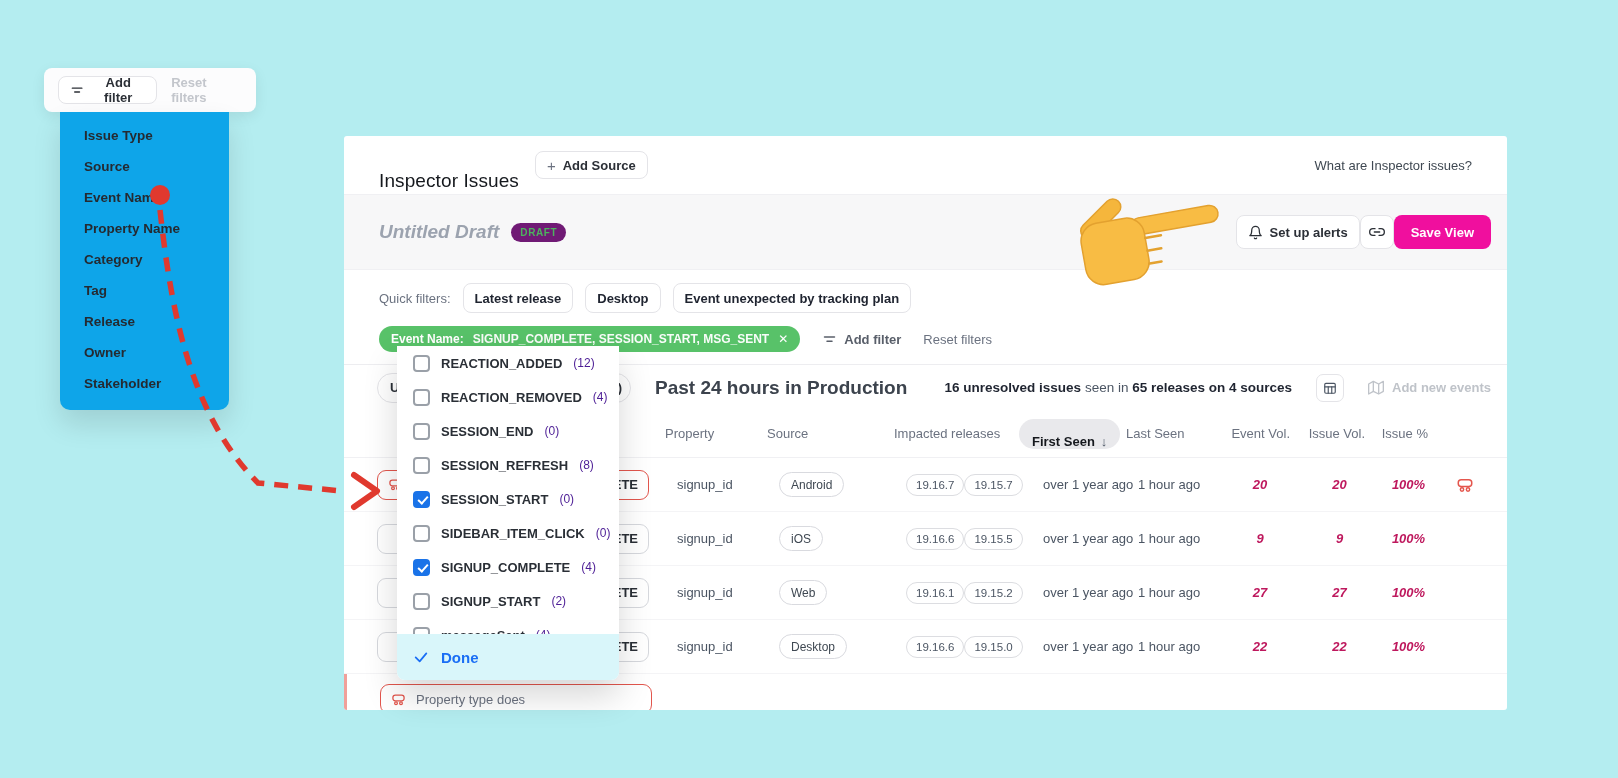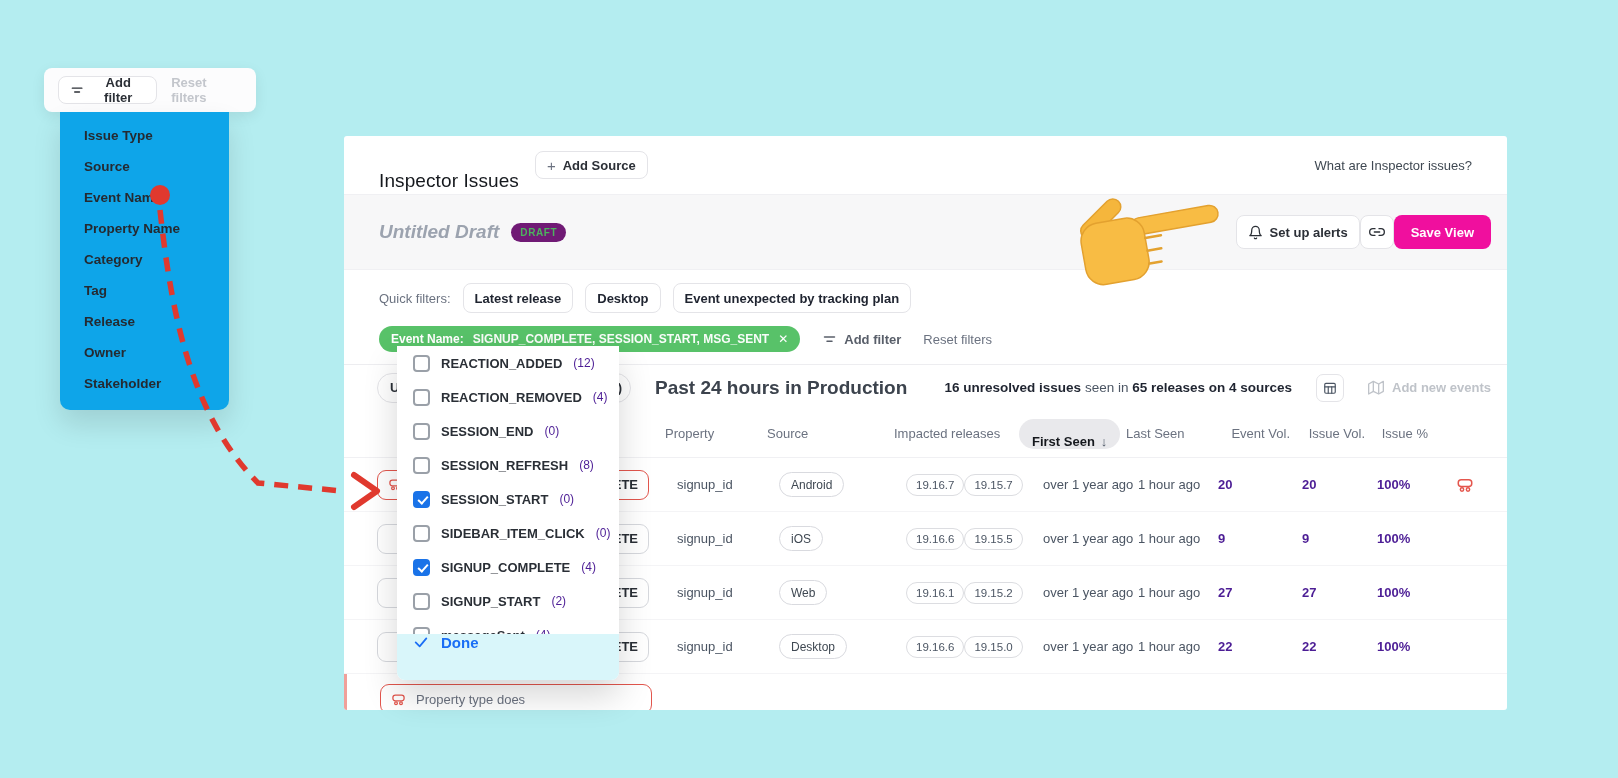--- a/index.html
+++ b/index.html
@@ -69,38 +69,38 @@
   .t-row{height:54px;padding:0 33px;border-bottom:1px solid #f4f4f6;font-size:13px;color:var(--txt-mid);}
   .ev-chip{width:272px;height:30px;border:1.5px solid #d6d8dd;border-radius:9px;display:flex;align-items:center;
     padding:0 10px;gap:8px;overflow:hidden;white-space:nowrap;}
   .ev-chip.red{border-color:#e2564d;}
   .ev-chip .ev-name{margin-left:auto;font-weight:700;color:#2a2f36;}
   .src-pill{display:inline-flex;align-items:center;border:1px solid #d9dadf;border-radius:999px;height:25px;padding:8px 11px;
     font-size:12px;color:#3f4852;}
   .rel-wrap{display:flex;}
   .rel-pill{border:1px solid #dcdde1;border-radius:11px;height:22px;display:inline-flex;align-items:center;padding:0 9px;
     font-size:11.5px;color:#4b5563;white-space:nowrap;}
-  .num{font-weight:700;color:#4c1d95;text-align:left;}
+  .num{font-weight:700;color:#be185d;text-align:center;font-style:italic;}
   .flag-cell{display:flex;justify-content:flex-end;color:var(--flag-red);}
   .row-partial{height:40px;padding:0 33px;overflow:hidden;border-left:3px solid #f0a09a;}
   .partial-chip{margin-top:10px;width:272px;height:30px;border:1.5px solid #e2564d;border-radius:9px;display:flex;
     align-items:center;gap:10px;padding:0 10px;font-size:13px;color:#6b7280;white-space:nowrap;}
 
   
   .dropdown{position:absolute;left:397px;top:346px;width:222px;height:334px;background:#fff;border-radius:0 0 8px 8px;
     box-shadow:0 16px 34px rgba(0,0,0,.16);overflow:hidden;}
   .dd-list{position:absolute;top:0;left:0;right:0;bottom:46px;overflow:hidden;}
   .dd-item{height:34px;display:flex;align-items:center;gap:11px;padding:0 16px;cursor:pointer;}
   .cbx{width:17px;height:17px;border:2px solid #9aa0a8;border-radius:4px;background:#fff;flex:none;position:relative;}
   .cbx.checked{background:var(--accent-blue);border-color:var(--accent-blue);}
   .cbx.checked::after{content:"";position:absolute;left:4.5px;top:1px;width:4px;height:8px;border:solid #fff;
     border-width:0 2.2px 2.2px 0;transform:rotate(42deg);}
   .dd-label{font-size:13px;font-weight:800;color:#2a2f36;white-space:nowrap;}
   .dd-count{font-size:12px;color:#4c1d95;}
-  .dd-done{position:absolute;left:0;right:0;bottom:0;height:46px;background:var(--done-bg);display:flex;align-items:flex-start;
+  .dd-done{position:absolute;left:0;right:0;bottom:0;height:46px;background:var(--done-bg);display:flex;align-items:center;
     gap:12px;padding:0 16px;cursor:pointer;}
   .dd-done .done-txt{font-size:15px;font-weight:800;color:#1a6ef5;}
   .dd-done svg{color:#1a6ef5;}
 
   .arrow-svg{position:absolute;left:0;top:0;pointer-events:none;}
   .hand{position:absolute;left:1072px;top:190px;transform:rotate(-10deg);pointer-events:none;}
   svg.ic{display:block;}
 </style>
 </head>
 <body>

